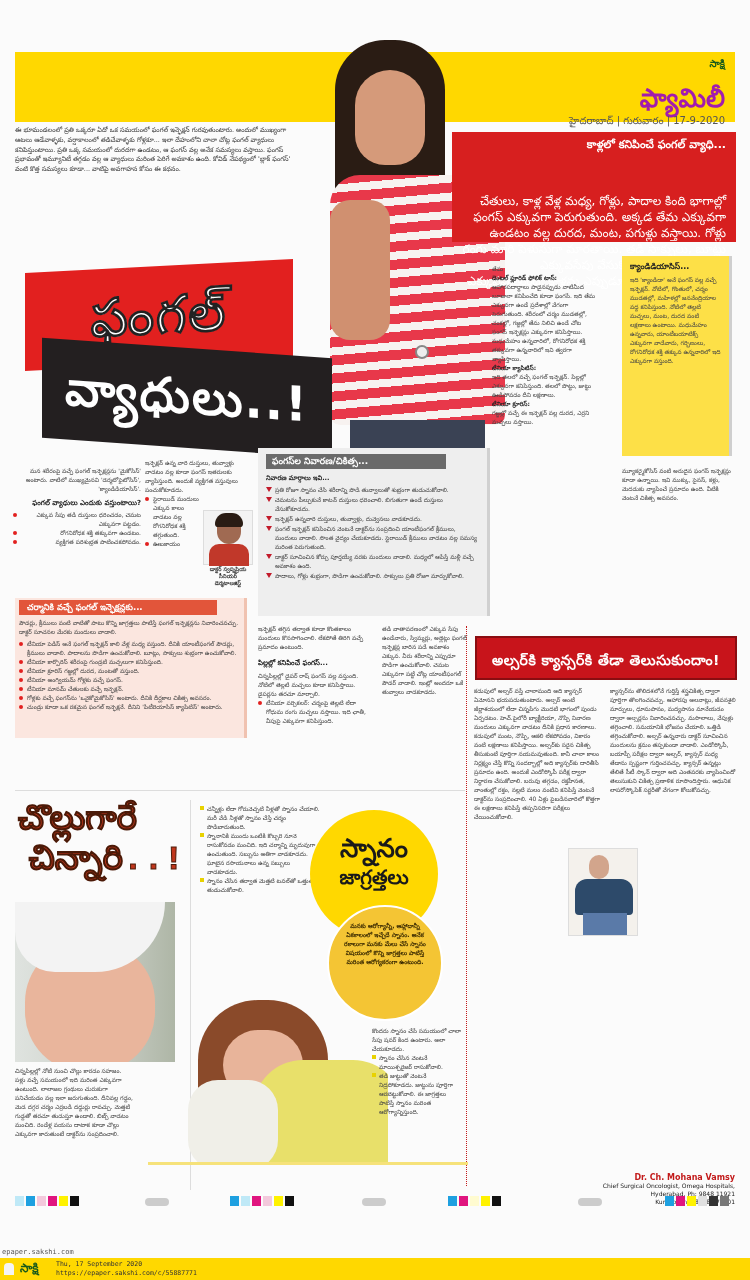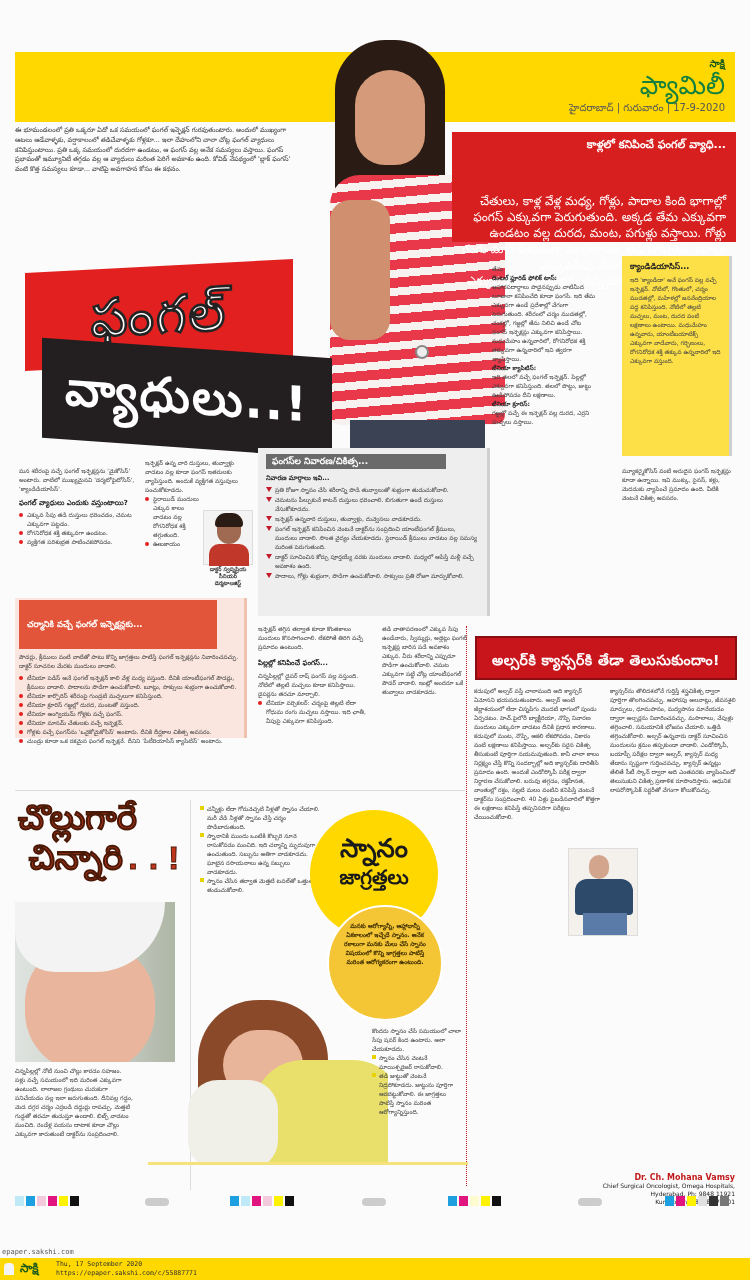--- a/index.html
+++ b/index.html
@@ -11,21 +11,21 @@
   
   .masthead { position: absolute; left: 15px; top: 52px; width: 720px; height: 70px; background: #ffd800; }
   .health-logo { position: absolute; left: 10px; top: 6px; display: flex; align-items: center; gap: 4px; }
   .health-icon { width: 36px; height: 36px; border-radius: 50%; background: #222; position: relative; }
   .health-icon::before { content: ""; position: absolute; left: 8px; top: 10px; width: 20px; height: 16px; background: #ffd800; border-radius: 4px; }
   .health-icon::after { content: "+"; position: absolute; left: 12px; top: 6px; color: #222; font-weight: bold; font-size: 16px; font-family: "DejaVu Sans", sans-serif; }
   .health-title { font-family: "DejaVu Serif", serif; font-weight: bold; font-size: 34px; color: #fff; -webkit-text-stroke: 1.5px #222; letter-spacing: 1px; }
 
   .family-logo { position: absolute; right: 10px; top: 6px; text-align: right; }
   .family-brand { font-size: 10px; color: #1a5a1a; font-weight: bold; }
-  .family-title { font-family: "DejaVu Serif", serif; font-size: 26px; color: #15803d; font-weight: normal; line-height: 1; }
+  .family-title { font-family: "DejaVu Serif", serif; font-size: 26px; color: #a21caf; font-weight: bold; line-height: 1; margin-top: 13px; }
   .family-date { font-size: 10px; color: #555; margin-top: 4px; }
 
   
   .intro { position: absolute; left: 15px; top: 126px; width: 290px; font-size: 6.5px; line-height: 9.8px; color: #333; }
 
   
   .redbox { position: absolute; left: 452px; top: 132px; width: 284px; height: 110px; background: #d71f1f; color: #fff; padding: 6px 10px; text-align: right; }
   .redbox h3 { font-size: 11px; font-weight: bold; margin-bottom: 4px; }
   .redbox p { font-size: 12px; line-height: 16px; margin-top: 40px; }
 
@@ -47,41 +47,41 @@
 
   
   .col-text { font-size: 6px; line-height: 9px; color: #444; }
   .article-right { position: absolute; left: 492px; top: 264px; width: 106px; }
   .article-right .byline { font-weight: bold; color: #222; }
   .aside-box { position: absolute; left: 622px; top: 256px; width: 110px; height: 200px; background: #fde047; border-right: 3px solid #cfcfcf; padding: 6px 8px; }
   .aside-box h4 { font-size: 8px; font-weight: bold; color: #222; margin-bottom: 4px; }
   .aside-after { position: absolute; left: 622px; top: 466px; width: 112px; }
 
   
-  .col-a { position: absolute; left: 19px; top: 466px; width: 128px; }
+  .col-a { position: absolute; left: 13px; top: 466px; width: 128px; text-align: right; }
   .col-a h5 { font-size: 7px; font-weight: bold; margin: 6px 0 2px; color: #222; }
   .bullet { position: relative; padding-left: 8px; }
   .bullet::before { content: ""; position: absolute; left: 0; top: 3px; width: 4px; height: 4px; border-radius: 50%; background: #e2201f; }
   .col-b { position: absolute; left: 145px; top: 458px; width: 100px; }
   .doctor-photo { position: absolute; left: 203px; top: 510px; width: 50px; height: 55px; background: #f3f3f3; border: 1px solid #ddd; }
   .doctor-photo .head { position: absolute; left: 13px; top: 5px; width: 24px; height: 28px; border-radius: 12px; background: #a06a52; }
   .doctor-photo .hair2 { position: absolute; left: 11px; top: 2px; width: 28px; height: 14px; border-radius: 14px 14px 4px 4px; background: #2a1c14; }
   .doctor-photo .body { position: absolute; left: 5px; top: 33px; width: 40px; height: 22px; border-radius: 10px 10px 0 0; background: #c1382a; }
   .doctor-caption { position: absolute; left: 203px; top: 566px; width: 50px; text-align: center; font-size: 5.5px; line-height: 7px; font-weight: bold; color: #333; }
 
   
   .treat-box { position: absolute; left: 258px; top: 448px; width: 232px; height: 168px; background: #eeeeee; border-right: 3px solid #d0d0d0; padding: 6px 8px; }
   .treat-head { background: #6a6a6a; color: #fff; font-size: 9px; font-weight: bold; padding: 3px 6px; width: 180px; margin-bottom: 5px; }
   .treat-sub { font-size: 6.5px; font-weight: bold; margin-bottom: 2px; color: #222; }
   .tri { position: relative; padding-left: 9px; margin-bottom: 1px; }
   .tri::before { content: ""; position: absolute; left: 0; top: 2px; border-left: 3px solid transparent; border-right: 3px solid transparent; border-top: 5px solid #c21a2a; }
 
   
   .pink-box { position: absolute; left: 15px; top: 598px; width: 232px; height: 140px; background: #fbe6df; border-right: 3px solid #f0c2b0; padding: 2px 4px; }
-  .pink-head { background: #e2553a; color: #fff; font-size: 8.5px; font-weight: bold; padding: 20px 8px; width: 198px; margin-bottom: 3px; }
+  .pink-head { background: #e2553a; color: #fff; font-size: 8.5px; font-weight: bold; padding: 3px 8px; width: 198px; margin-bottom: 3px; }
 
   
   .mid-a { position: absolute; left: 258px; top: 624px; width: 112px; }
   .mid-a h5 { font-size: 7px; font-weight: bold; margin: 8px 0 3px; color: #222; }
   .mid-b { position: absolute; left: 382px; top: 624px; width: 86px; }
 
   
   .ulcer-border { position: absolute; left: 466px; top: 626px; width: 1px; height: 560px; border-left: 1px dotted #c21a1a; }
   .ulcer-head { position: absolute; left: 475px; top: 636px; width: 262px; height: 44px; background: #c8141b; color: #fff; font-weight: bold; font-size: 14px; line-height: 44px; text-align: center; border: 2px solid #8a0d11; letter-spacing: 0.5px; }
   .ulcer-col1 { position: absolute; left: 474px; top: 686px; width: 130px; }

